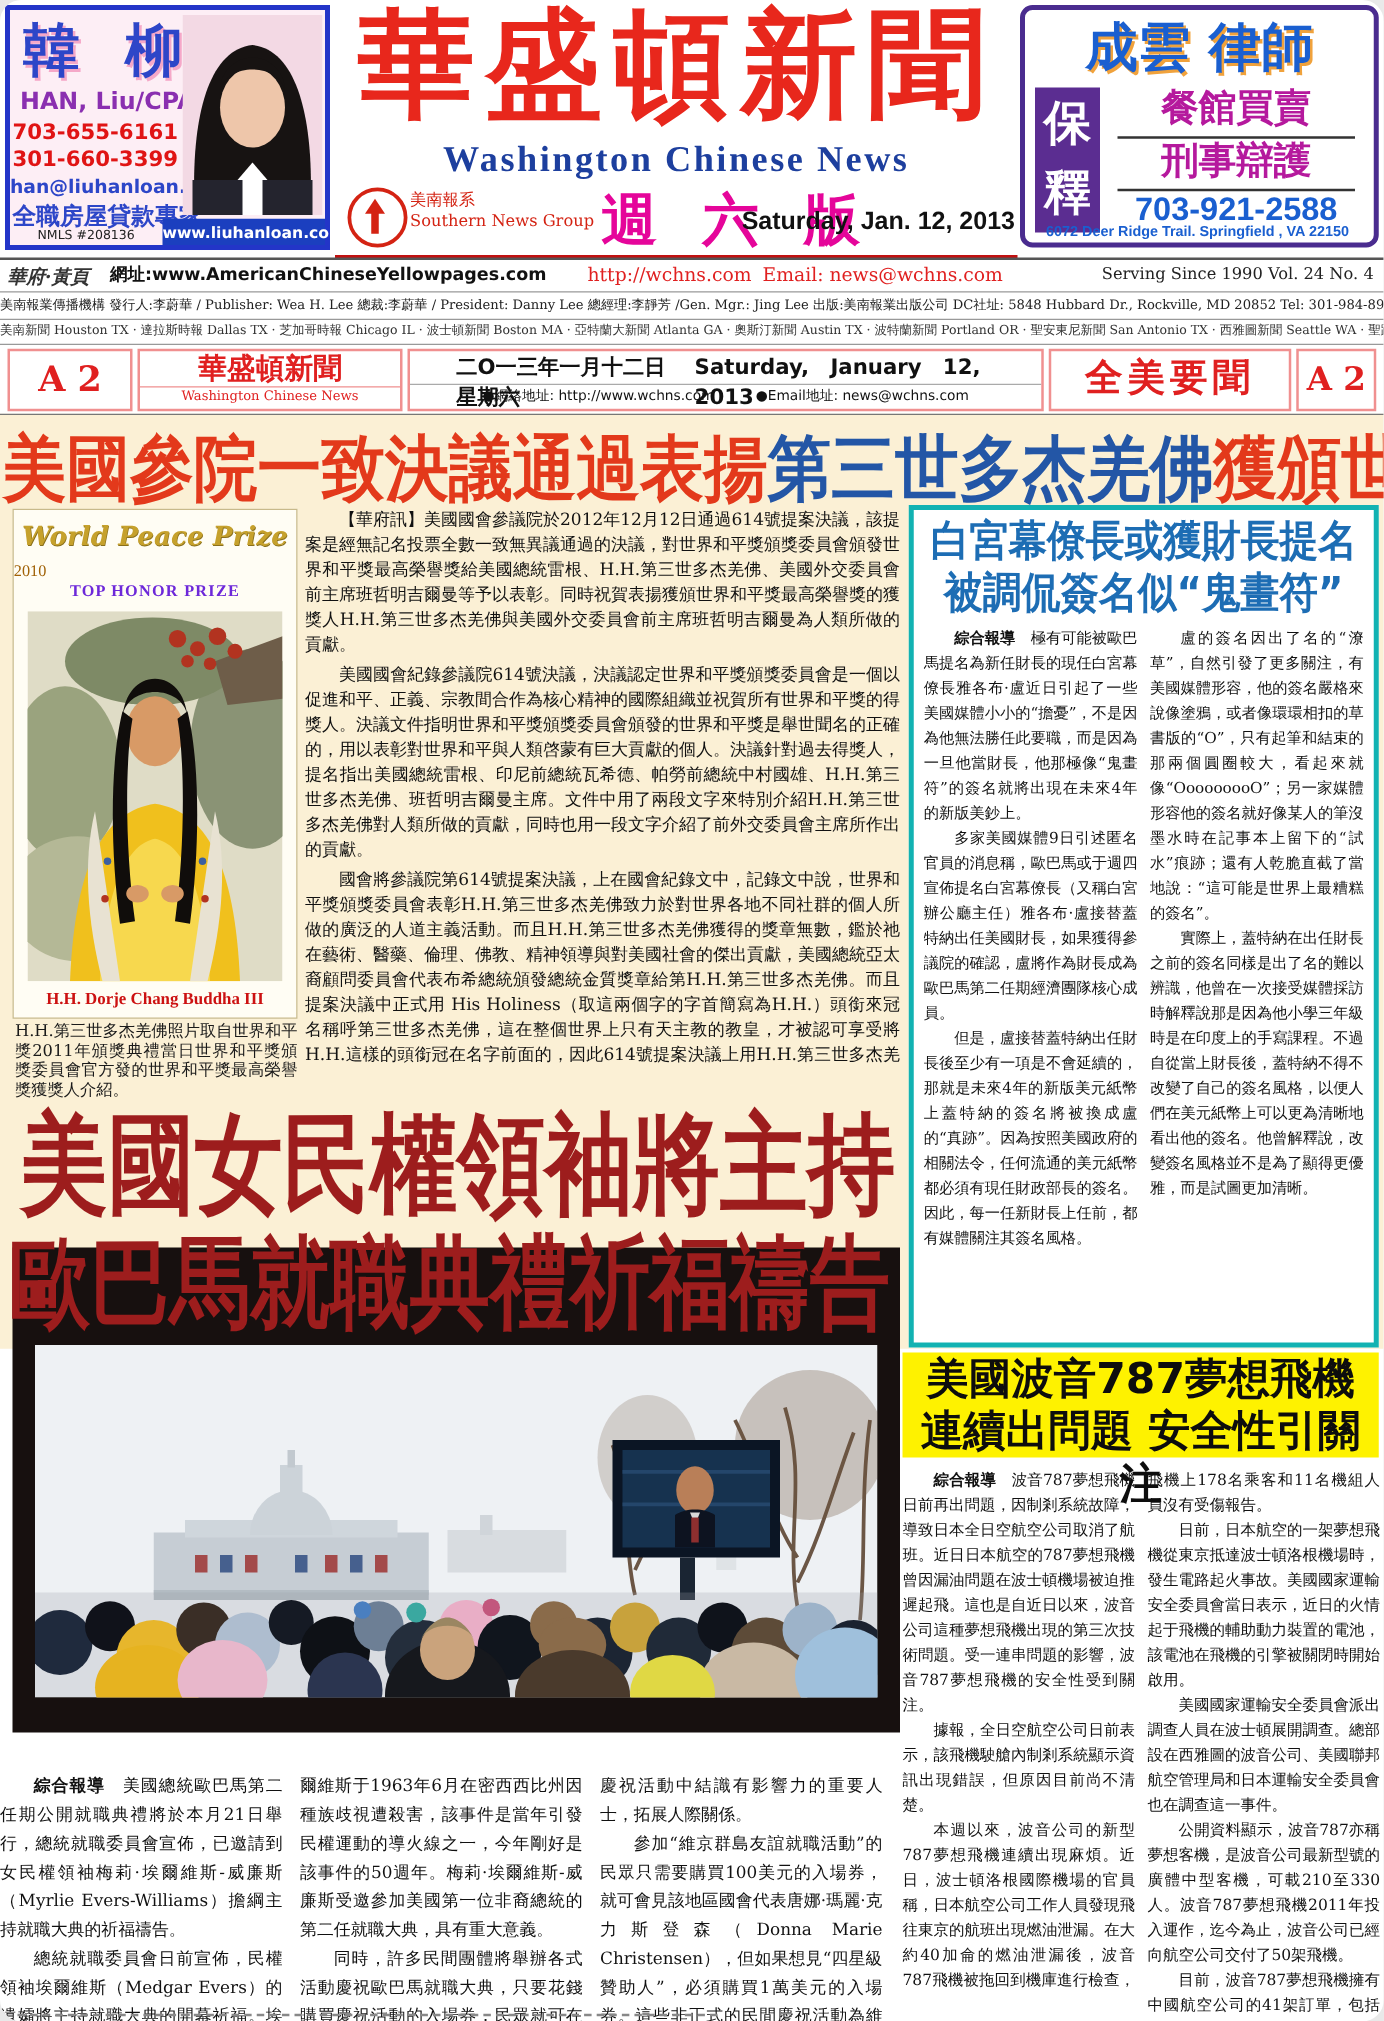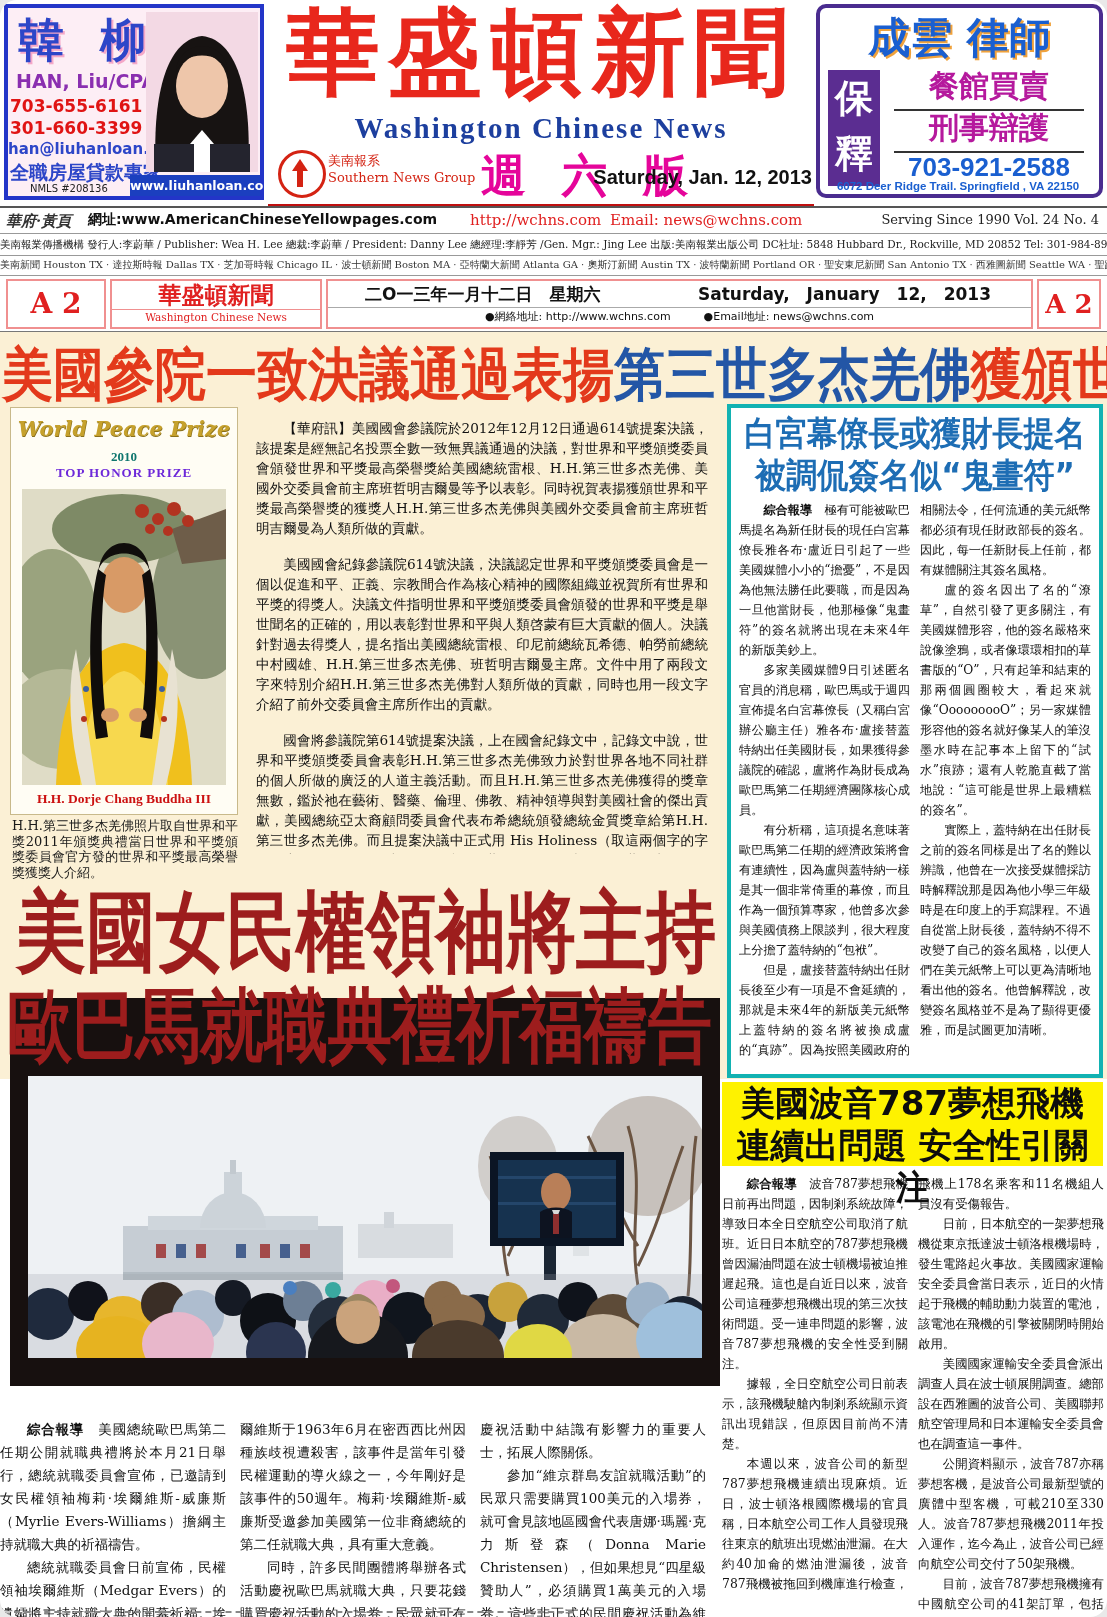--- a/index.html
+++ b/index.html
@@ -76,30 +76,30 @@
   
   #cream{position:absolute;left:0;top:331px;width:1107px;height:747px;background:#fbf0d5;border-top:1px solid #777;}
   #lead-headline{position:absolute;left:2px;top:337px;width:1104px;white-space:nowrap;font-weight:bold;
                  font-size:51px;letter-spacing:0px;font-family:"DejaVu Sans","Liberation Sans",sans-serif;
                  transform:scaleY(1.12);transform-origin:top;}
   #lead-headline .r{color:#e3391b;} #lead-headline .b{color:#2356a6;}
   
   #wpp{position:absolute;left:10px;top:407px;width:226px;height:406px;background:#fffdf4;border:1px solid #c8b98a;}
   .wpp-title{text-align:center;font-size:21px;font-weight:bold;font-style:italic;color:#c6a12c;margin-top:8px;
              font-family:"DejaVu Serif",serif;text-shadow:0.5px 0.5px 0 #8a701c;}
-  .wpp-year{text-align:center;font-size:13px;font-weight:bold;color:#0f766e;margin-top:8px;font-family:"Liberation Serif",serif;}
+  .wpp-year{text-align:left;font-size:13px;font-weight:normal;color:#a16207;margin-top:8px;font-family:"Liberation Serif",serif;}
   .wpp-prize{text-align:center;font-size:13px;font-weight:bold;color:#6d28d9;letter-spacing:1px;font-family:"Liberation Serif",serif;}
   .wpp-photo{display:block;margin:8px auto 0;width:204px;height:296px;}
   .wpp-name{text-align:center;font-size:13.5px;font-weight:bold;color:#cc1111;margin-top:6px;font-family:"Liberation Serif",serif;}
   #wpp-caption{position:absolute;left:12px;top:818px;width:226px;font-size:13px;line-height:15.5px;color:#1a1a1a;
                text-align:justify;font-family:"DejaVu Serif",serif;}
   
   #main-article{position:absolute;left:240px;top:402px;width:484px;height:452px;font-size:13.6px;line-height:20px;
                 color:#111;text-align:justify;overflow:hidden;}
-  #main-article p{margin:16px;text-indent:2em;}
+  #main-article p{margin:4px;text-indent:2em;}
   
   .red-hl{position:absolute;color:#9d1d1d;font-weight:bold;font-family:"DejaVu Serif","Liberation Serif",serif;
           white-space:nowrap;z-index:6;transform:scaleY(1.25);transform-origin:top left;}
   #red-hl1{left:16px;top:874px;font-size:70px;}
   #red-hl2{left:8px;top:972px;font-size:64px;}
   
   #photo-frame{position:absolute;left:10px;top:998px;width:710px;height:388px;background:#17100f;z-index:1;}
   #photo-frame svg{position:absolute;left:18px;top:78px;}
   
   #civil-article{position:absolute;left:0;top:1396px;width:706px;height:214px;column-count:3;column-gap:14px;
@@ -187,20 +187,21 @@
       <div class="b1">華盛頓新聞</div>
       <div class="b2">Washington Chinese News</div>
     </div>
     <div class="pb-cell pb-center">
       <div class="d1">
         <span>二O一三年一月十二日　星期六</span>
         <span>Saturday,　January　12,　2013</span>
       </div>
       <div class="d2">●網絡地址: http://www.wchns.com　　　●Email地址: news@wchns.com</div>
     </div>
+    <div class="pb-cell pb-sec">全美要聞</div>
     <div class="pb-cell pb-a2r">A 2</div>
   </div>
 
   <div id="cream"></div>
 
   <div id="lead-headline">
     <span class="r">美國參院一致決議通過表揚</span><span class="b">第三世多杰羌佛</span><span class="r">獲頒世界和平獎</span>
   </div>
 
   <div id="wpp">
@@ -339,21 +340,20 @@
 
   </div>
   <div id="page-edge"></div>
 
   <div id="treasury">
     <div class="tre-hl">白宮幕僚長或獲財長提名</div>
     <div class="tre-hl">被調侃簽名似“鬼畫符”</div>
     <div id="treasury-body">
       <p><span class="lead-in">綜合報導</span>　<span>極有可能被歐巴馬提名為新任財長的現任白宮幕僚長雅各布·盧近日引起了一些美國媒體小小的“擔憂”，不是因為他無法勝任此要職，而是因為一旦他當財長，他那極像“鬼畫符”的簽名就將出現在未來4年的新版美鈔上。</span></p>
       <p>多家美國媒體9日引述匿名官員的消息稱，歐巴馬或于週四宣佈提名白宮幕僚長（又稱白宮辦公廳主任）雅各布·盧接替蓋特納出任美國財長，如果獲得參議院的確認，盧將作為財長成為歐巴馬第二任期經濟團隊核心成員。</p>
-      <p>有分析稱，這項提名意味著歐巴馬第二任期的經濟政策將會有連續性，因為盧與蓋特納一樣是其一個非常倚重的幕僚，而且作為一個預算專家，他曾多次參與美國債務上限談判，很大程度上分擔了蓋特納的“包袱”。</p>
       <p>但是，盧接替蓋特納出任財長後至少有一項是不會延續的，那就是未來4年的新版美元紙幣上蓋特納的簽名將被換成盧的“真跡”。因為按照美國政府的相關法令，任何流通的美元紙幣都必須有現任財政部長的簽名。因此，每一任新財長上任前，都有媒體關注其簽名風格。</p>
       <p>盧的簽名因出了名的“潦草”，自然引發了更多關注，有美國媒體形容，他的簽名嚴格來說像塗鴉，或者像環環相扣的草書版的“O”，只有起筆和結束的那兩個圓圈較大，看起來就像“OoooooooO”；另一家媒體形容他的簽名就好像某人的筆沒墨水時在記事本上留下的“試水”痕跡；還有人乾脆直截了當地說：“這可能是世界上最糟糕的簽名”。</p>
       <p>實際上，蓋特納在出任財長之前的簽名同樣是出了名的難以辨識，他曾在一次接受媒體採訪時解釋說那是因為他小學三年級時是在印度上的手寫課程。不過自從當上財長後，蓋特納不得不改變了自己的簽名風格，以便人們在美元紙幣上可以更為清晰地看出他的簽名。他曾解釋說，改變簽名風格並不是為了顯得更優雅，而是試圖更加清晰。</p>
 
     </div>
   </div>
 
   <div id="boeing-hl">
     <div>美國波音787夢想飛機</div>
     <div>連續出問題  安全性引關注</div>

